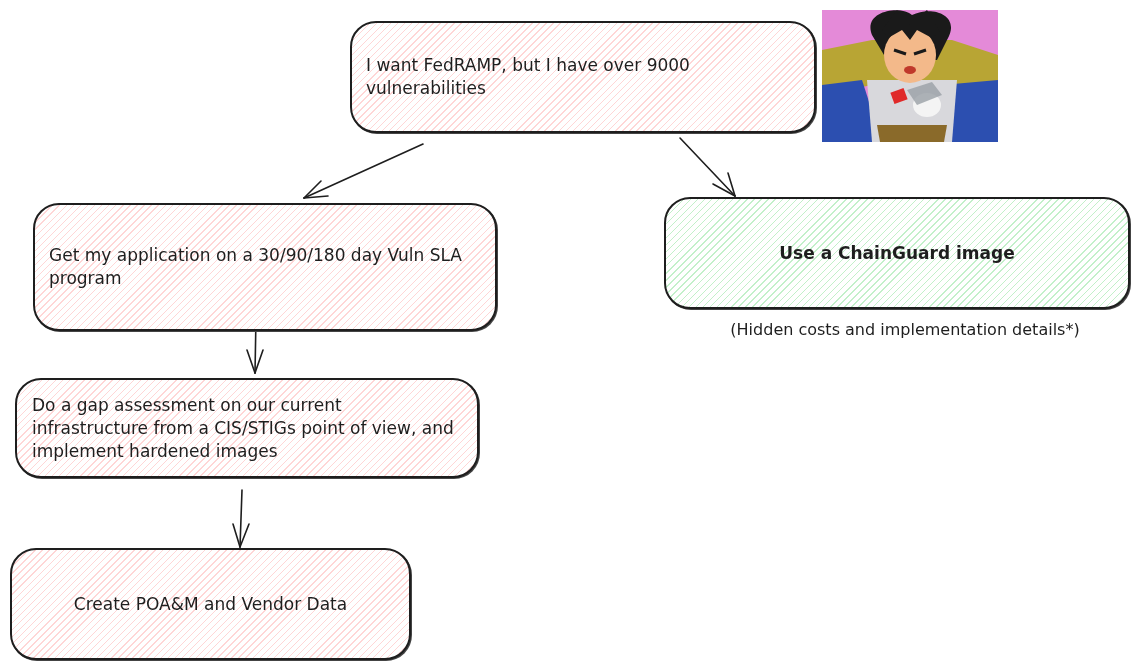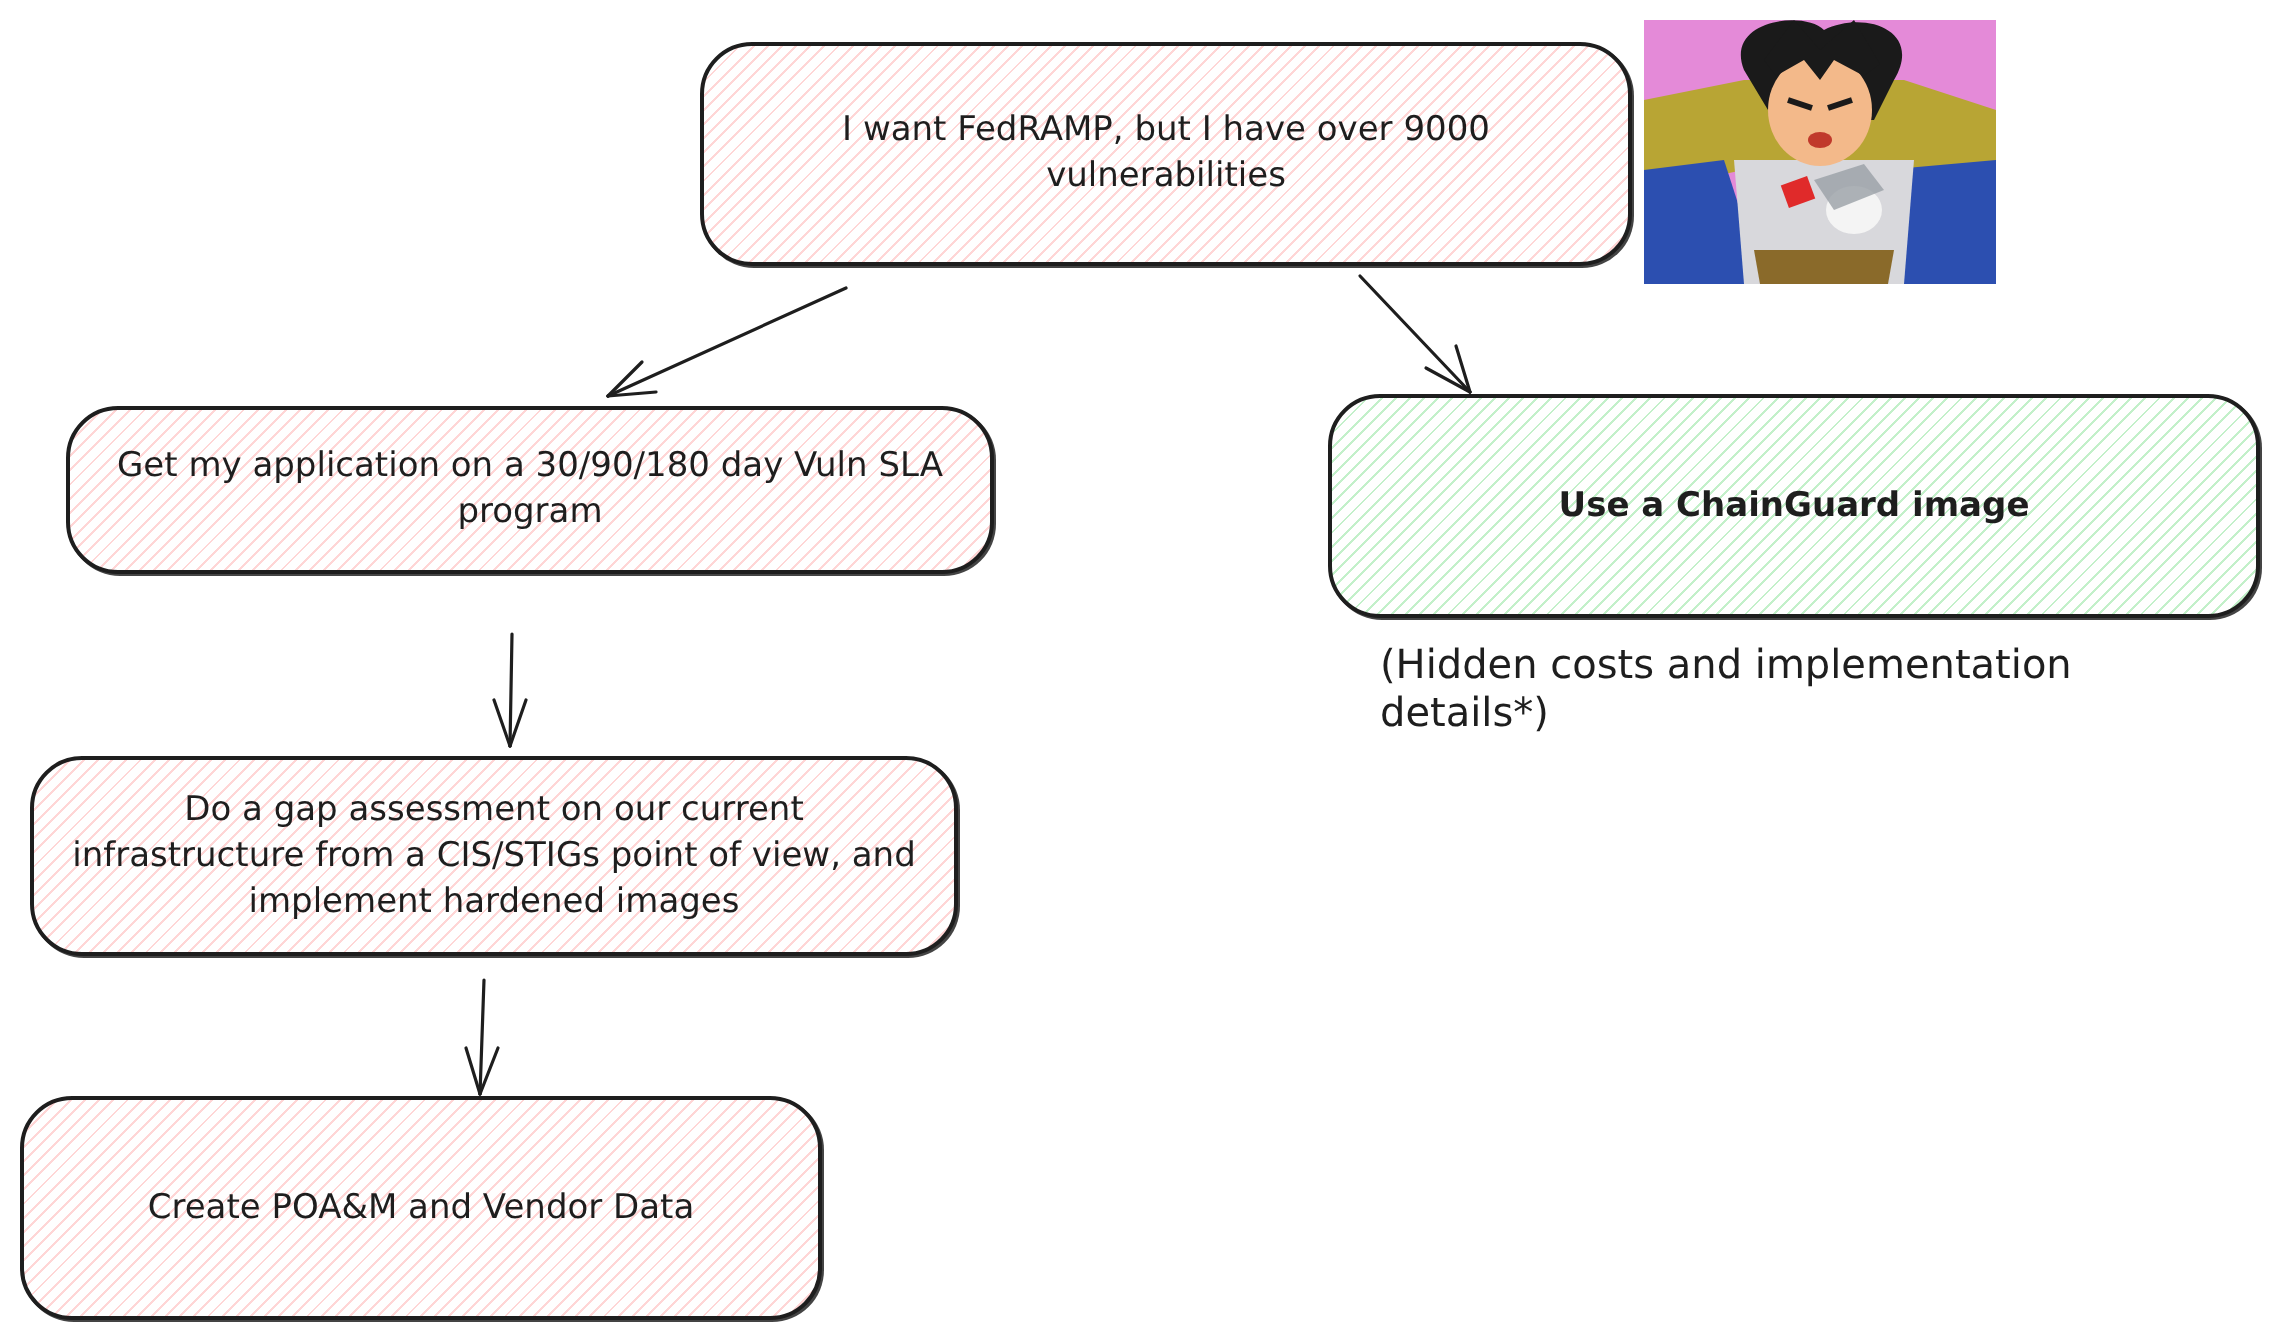--- a/index.html
+++ b/index.html
@@ -2,43 +2,43 @@
 <html><head>
   <meta charset="utf-8">
   <style>
     html, body { margin: 0; padding: 0; background: #ffffff; }
     body { width: 1139px; height: 669px; position: relative; overflow: hidden;
            font-family: "DejaVu Sans", sans-serif; color: #1e1e1e; }
     .node {
       position: absolute; box-sizing: border-box;
       border: 2px solid #1e1e1e; border-radius: 26px;
       display: flex; align-items: center; justify-content: center;
-      text-align: center; font-size: 17px; line-height: 23px;
+      font-size: 17px; line-height: 23px;
       padding: 0 14px;
       box-shadow: 1px 1px 0 0 #444;
     }
     .node.pink {
       background-color: #ffffff;
       background-image: repeating-linear-gradient(-45deg, #ffd6d6 0px, #ffd6d6 1px, transparent 1px, transparent 5px);
     }
     .node.green {
       background-color: #ffffff;
       background-image: repeating-linear-gradient(-45deg, #c3f0ca 0px, #c3f0ca 1px, transparent 1px, transparent 5px);
     }
     .node span { display: block; }
     #n1 { left: 350px; top: 21px; width: 466px; height: 112px; }
-    #n2 { left: 33px; top: 203px; width: 464px; height: 84px; }
+    #n2 { left: 33px; top: 203px; width: 464px; height: 128px; }
     #n3 { left: 15px; top: 378px; width: 464px; height: 100px; }
     #n4 { left: 10px; top: 548px; width: 401px; height: 112px; }
     #n5 { left: 664px; top: 197px; width: 466px; height: 112px; font-weight: bold; }
     #n1 span, #n2 span { max-width: 440px; }
     #n3 span { max-width: 430px; }
     .note {
       position: absolute; left: 690px; top: 320px; width: 430px;
-      font-size: 20px; text-align: left; color: #1e1e1e;
+      font-size: 16px; text-align: center; color: #1e1e1e;
     }
     .meme {
       position: absolute; left: 822px; top: 10px; width: 176px; height: 132px;
       overflow: hidden;
       background: linear-gradient(180deg, #e97ad6 0%, #e48bd8 40%, #c9a6e0 100%);
     }
     .arrows { position: absolute; left: 0; top: 0; }
   </style>
 </head>
 <body>

